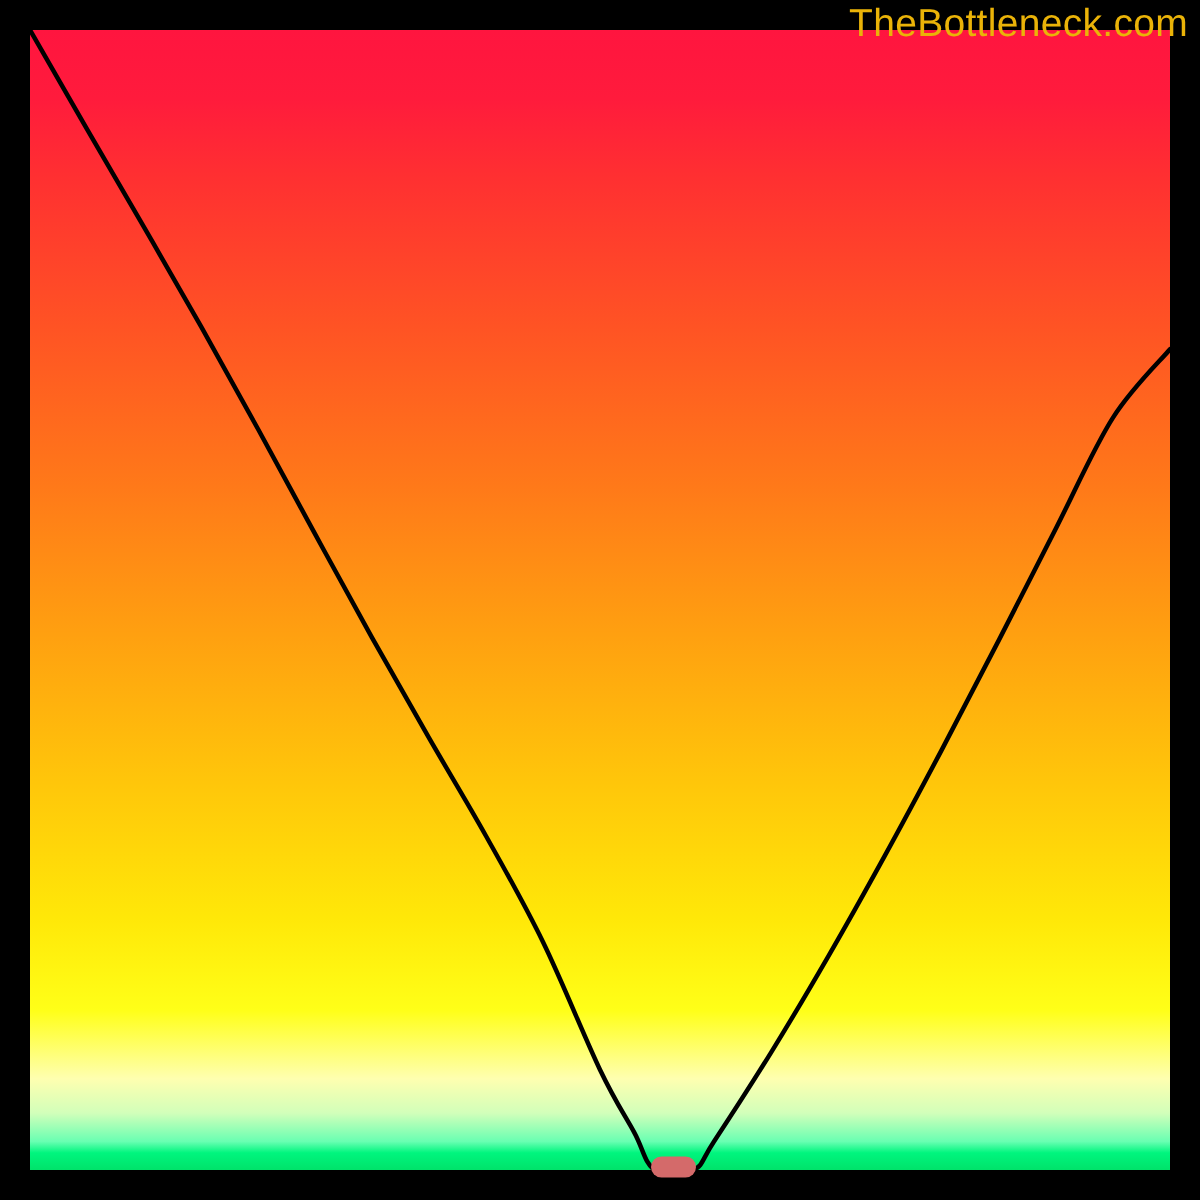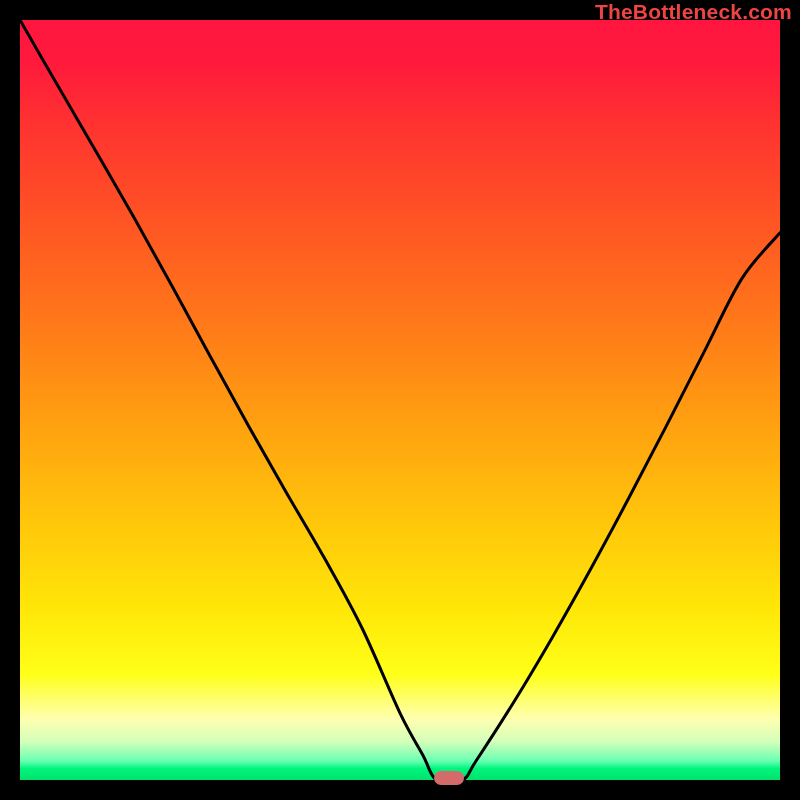--- a/index.html
+++ b/index.html
@@ -14,25 +14,24 @@
 .frame {
   position: relative;
   width: 800px;
   height: 800px;
   background: #000;
 }
 .watermark {
   position: absolute;
   top: 0px;
   right: 8px;
-  color: #ef4444;
-  font-size: 21px;
+  color: #eab308;
+  font-size: 26px;
   letter-spacing: 0.2px;
   z-index: 10;
-  font-weight: bold;
 }
 .plot {
   position: absolute;
   left: 20px;
   top: 20px;
   width: 760px;
   height: 760px;
   background: linear-gradient(to bottom,
     #ff153f 0%,
     #ff1b3c 6%,

